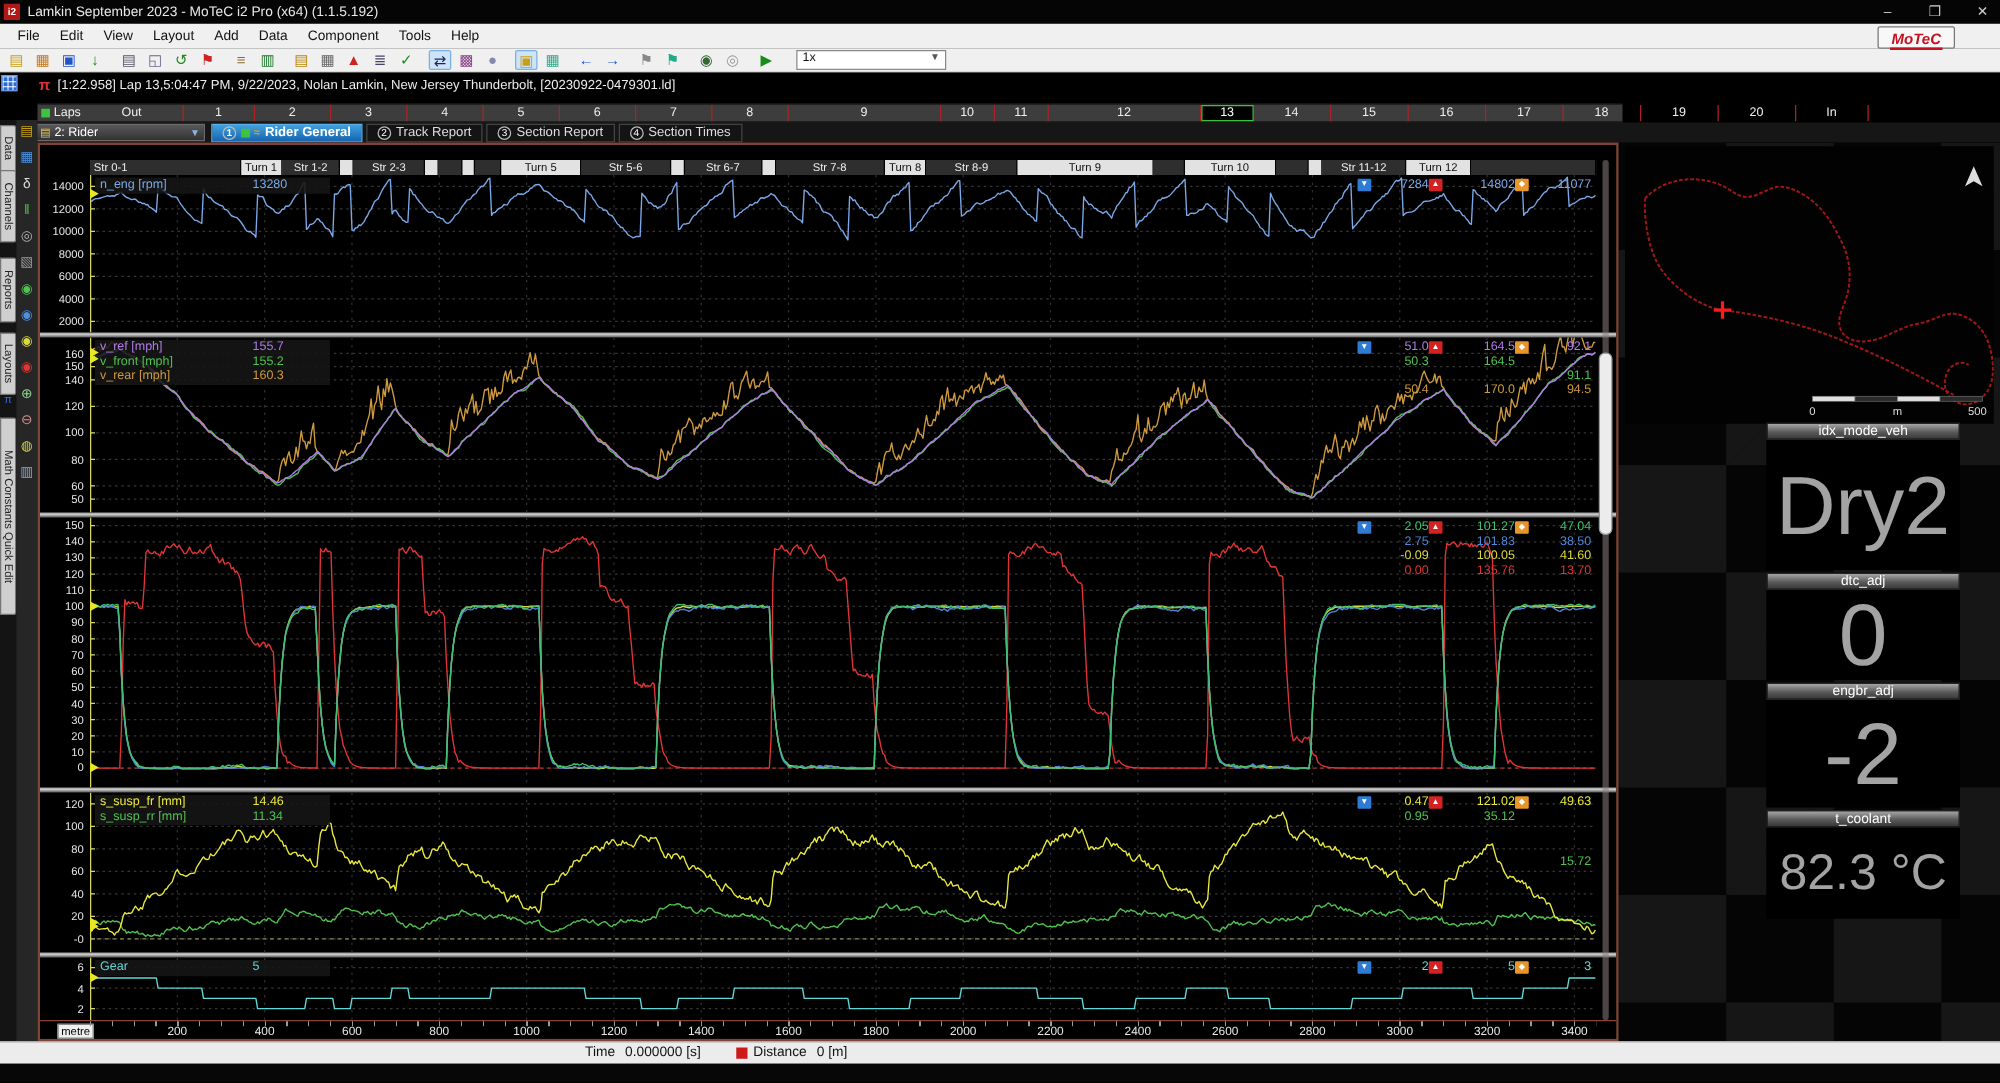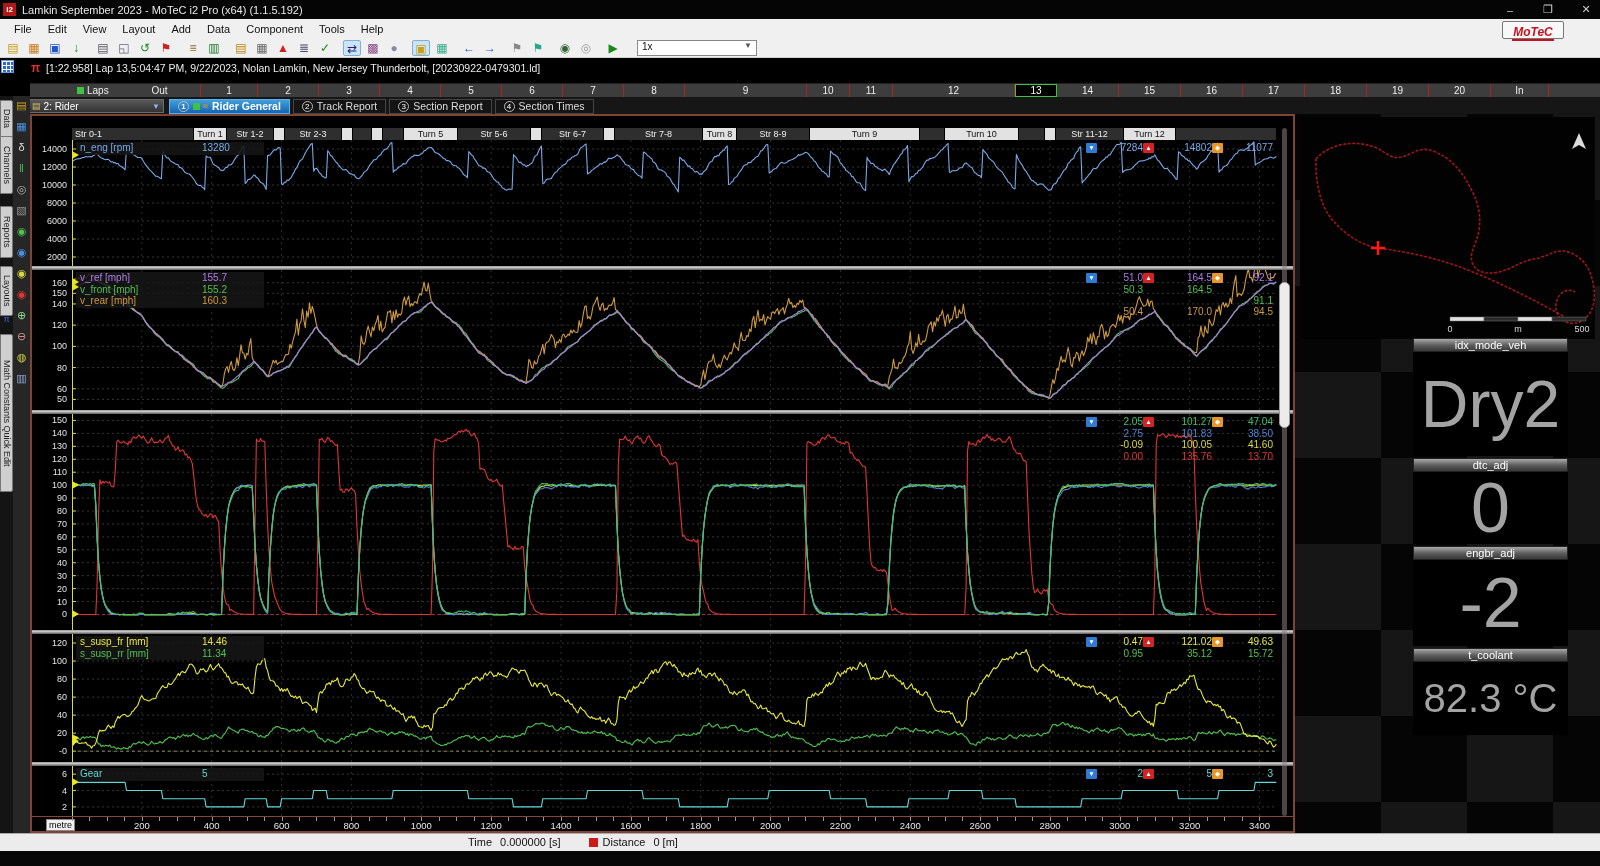--- a/index.html
+++ b/index.html
@@ -38,22 +38,22 @@
   .filestrip { position:absolute; left:0; top:58px; width:1600px; height:21px; background:#000;
                display:flex; align-items:center; }
   .fs-grid { position:absolute; left:1px; top:2px; width:13px; height:13px; background:#2a6ad4;
              border:1px solid #6899e8;
              background-image:linear-gradient(#fff 1px, transparent 1px), linear-gradient(90deg,#fff 1px, transparent 1px);
              background-size:4px 4px; }
   .fs-marker { position:absolute; left:31px; top:3px; color:#e03030; font-size:12px; font-weight:bold; }
   .fs-text { position:absolute; left:46px; top:4px; font-size:10.5px; color:#ececec; }
 
   
-  .lapsrow { position:absolute; left:30px; top:83px; width:1570px; height:15px; background:#3d3d3d;
-             border-top:1px solid #222; border-bottom:1px solid #161616; display:flex;padding-left:44px; }
+  .lapsrow { position:absolute; left:30px; top:83px; width:1268px; height:15px; background:#3d3d3d;
+             border-top:1px solid #222; border-bottom:1px solid #161616; display:flex; }
   .laps-label { width:45px; display:flex; align-items:center; font-size:10px; color:#eee; padding-left:3px; }
   .green-sq { width:7px; height:7px; background:#3fc23f; margin-right:3px; }
   .lap-cell { height:100%; border-right:1px solid #a82424; font-size:10px; color:#eee;
               display:flex; align-items:center; justify-content:center; }
   .lap-cell.selected { background:#000; border:1px solid #3fc23f; color:#fff; }
 
   
   .tabsrow { position:absolute; left:13px; top:98px; width:1587px; height:16px; background:#161616; display:flex; align-items:center; }
   .ws-new { width:15px; text-align:center; font-size:11px; color:#c8a018; }
   .ws-select { width:136px; height:14px; background:linear-gradient(#585858,#333); border:1px solid #6a6a6a;
@@ -302,21 +302,21 @@
     <div class="sections" id="sections">
         <div class="sect dark" style="width: 122px; text-align: left; padding-left: 3px;">Str 0-1</div>
         <div class="sect light" style="width: 33px;">Turn 1</div>
         <div class="sect dark" style="width: 47px;">Str 1-2</div>
         <div class="sect light" style="width: 11px;"></div>
         <div class="sect dark" style="width: 57px;">Str 2-3</div>
         <div class="sect light" style="width: 11px;"></div>
         <div class="sect dark" style="width: 19px;"></div>
         <div class="sect light" style="width: 11px;"></div>
         <div class="sect dark" style="width: 21px;"></div>
-        <div class="sect light" style="width: 54px;">Turn 5</div>
+        <div class="sect light" style="width: 64px;">Turn 5</div>
         <div class="sect dark" style="width: 73px;">Str 5-6</div>
         <div class="sect light" style="width: 11px;"></div>
         <div class="sect dark" style="width: 62px;">Str 6-7</div>
         <div class="sect light" style="width: 11px;"></div>
         <div class="sect dark" style="width: 88px;">Str 7-8</div>
         <div class="sect light" style="width: 34px;">Turn 8</div>
         <div class="sect dark" style="width: 73px;">Str 8-9</div>
         <div class="sect light" style="width: 110px;">Turn 9</div>
         <div class="sect dark" style="width: 25px;"></div>
         <div class="sect light" style="width: 74px;">Turn 10</div>
@@ -652,21 +652,21 @@
               <div class="num" style="color: rgb(232, 232, 63);">0.47</div>
               <div class="badge" style="background: rgb(212, 34, 34);">▲</div>
               <div class="num" style="color: rgb(232, 232, 63);">121.02</div>
               <div class="badge" style="background: rgb(232, 149, 42);">◆</div>
               <div class="num" style="color: rgb(232, 232, 63);">49.63</div>
               <div style="color: rgb(79, 194, 79);"></div>
               <div class="num" style="color: rgb(79, 194, 79);">0.95</div>
               <div style="color: rgb(79, 194, 79);"></div>
               <div class="num" style="color: rgb(79, 194, 79);">35.12</div>
               <div style="color: rgb(79, 194, 79);"></div>
-              <div class="num" style="color: rgb(79, 194, 79);">15.72</div>
+              <div class="num" style="color: rgb(79, 194, 79); margin-top: 36px;">15.72</div>
             </div>
             <div class="cursor-arrow" style="top: 100.149px;"></div>
             <div class="cursor-arrow" style="top: 102.961px;"></div>
           </div>
         </div>
         <div class="chart-sep"></div>
         <div class="chart-panel" style="height: 54px;">
           <div class="gutter">
             <div class="ytick" style="top: 3.18182px;">6</div>
             <div class="ytick" style="top: 19.5455px;">4</div>

